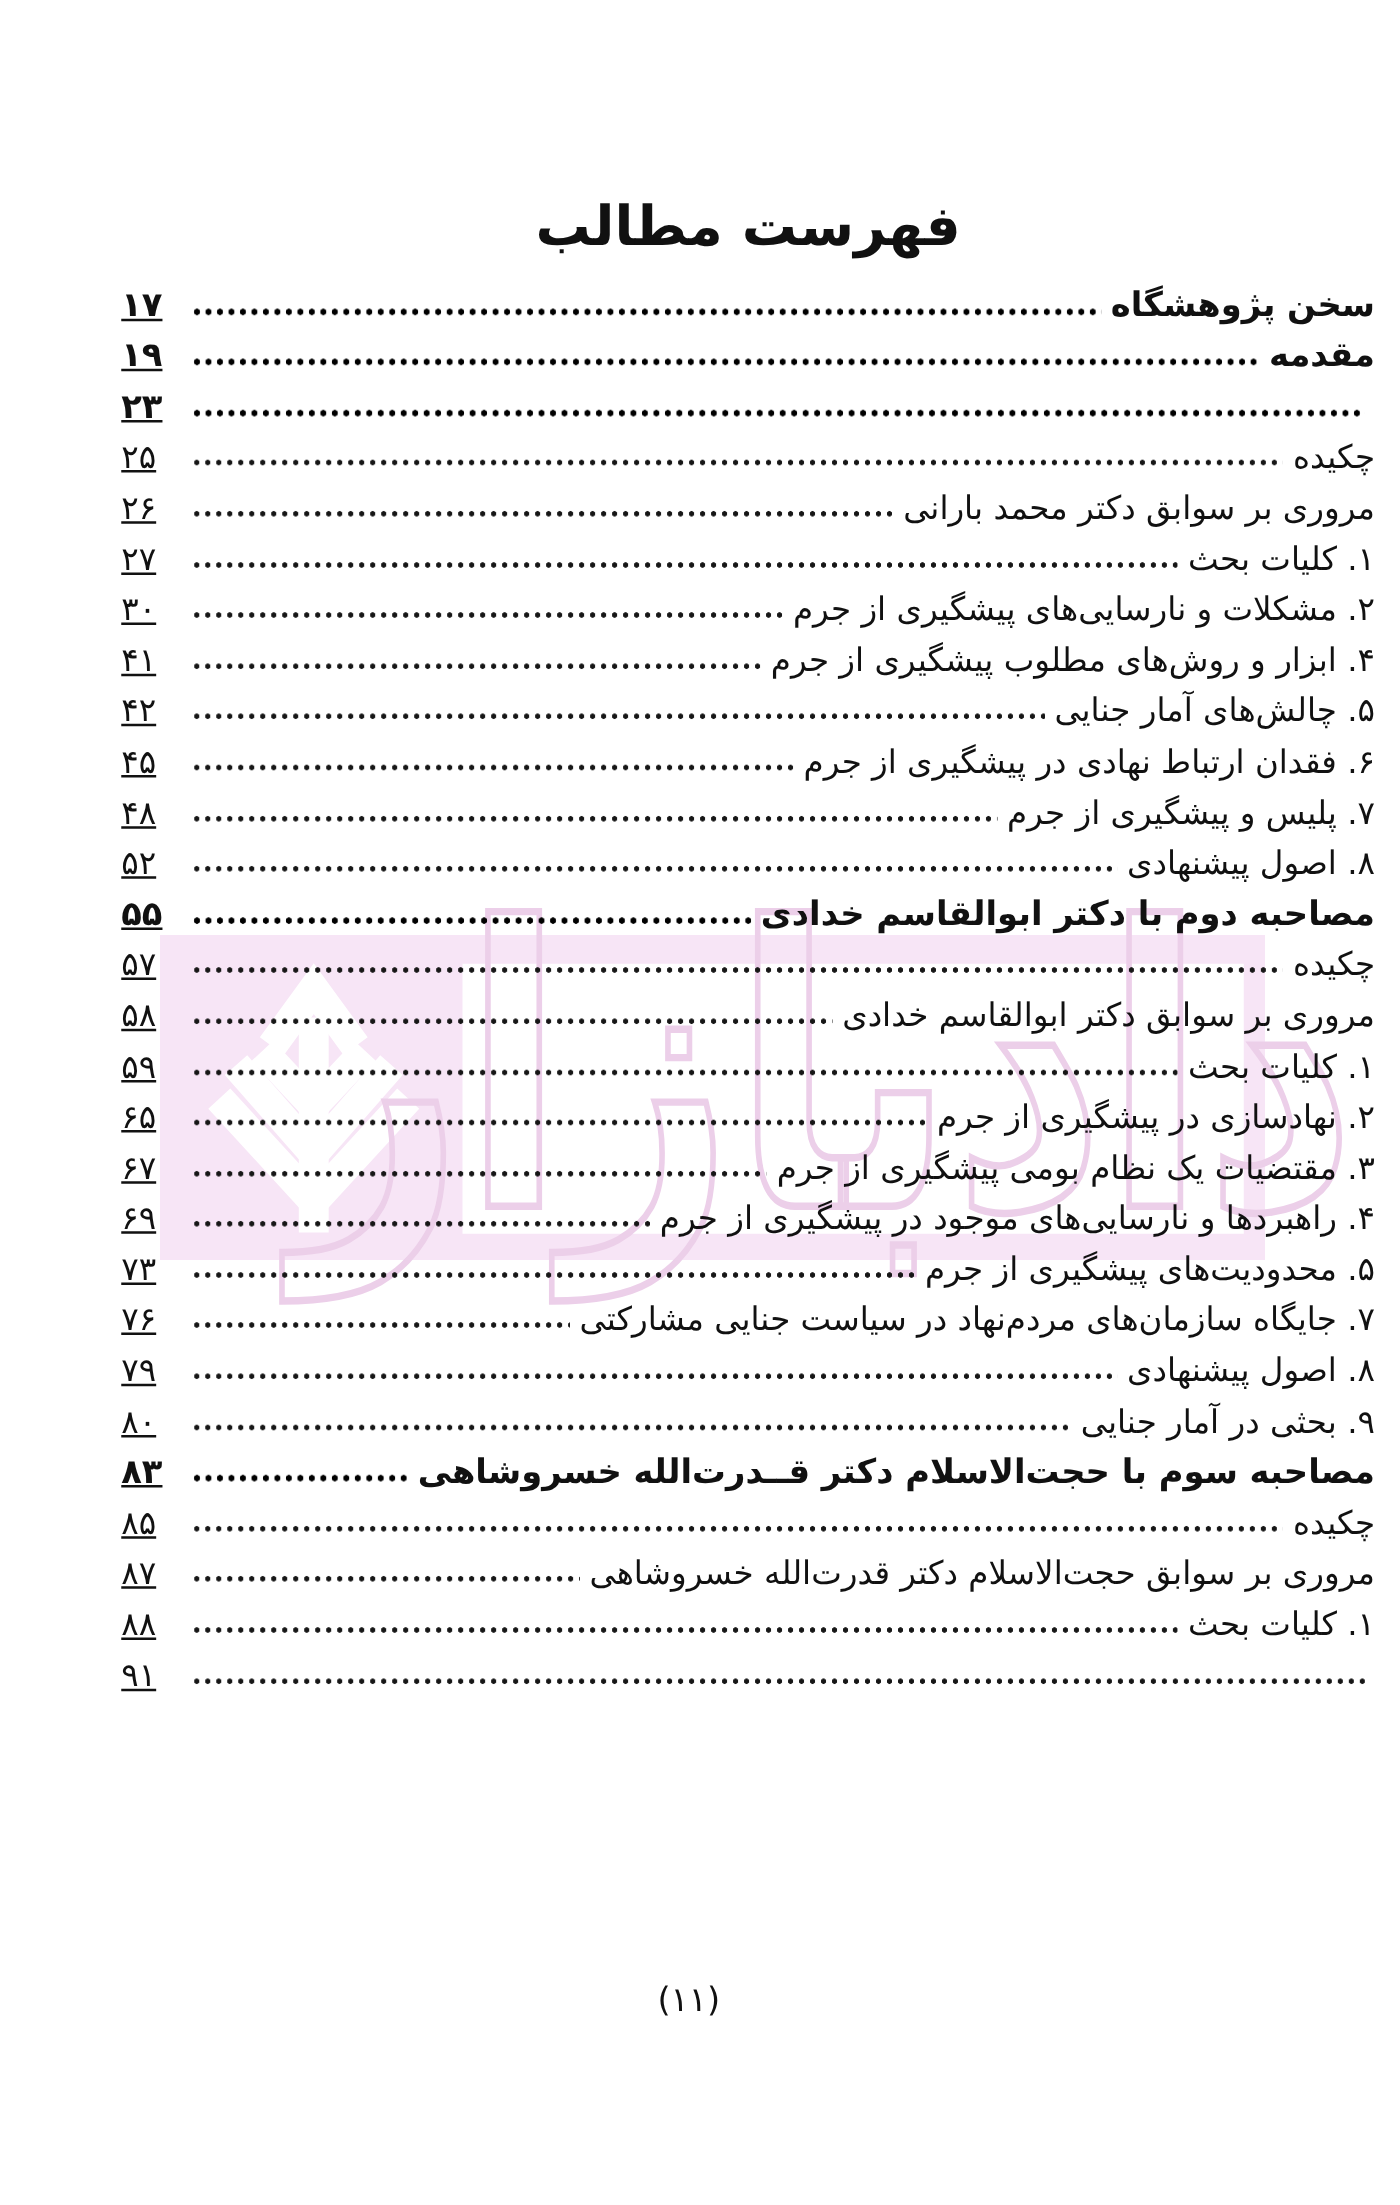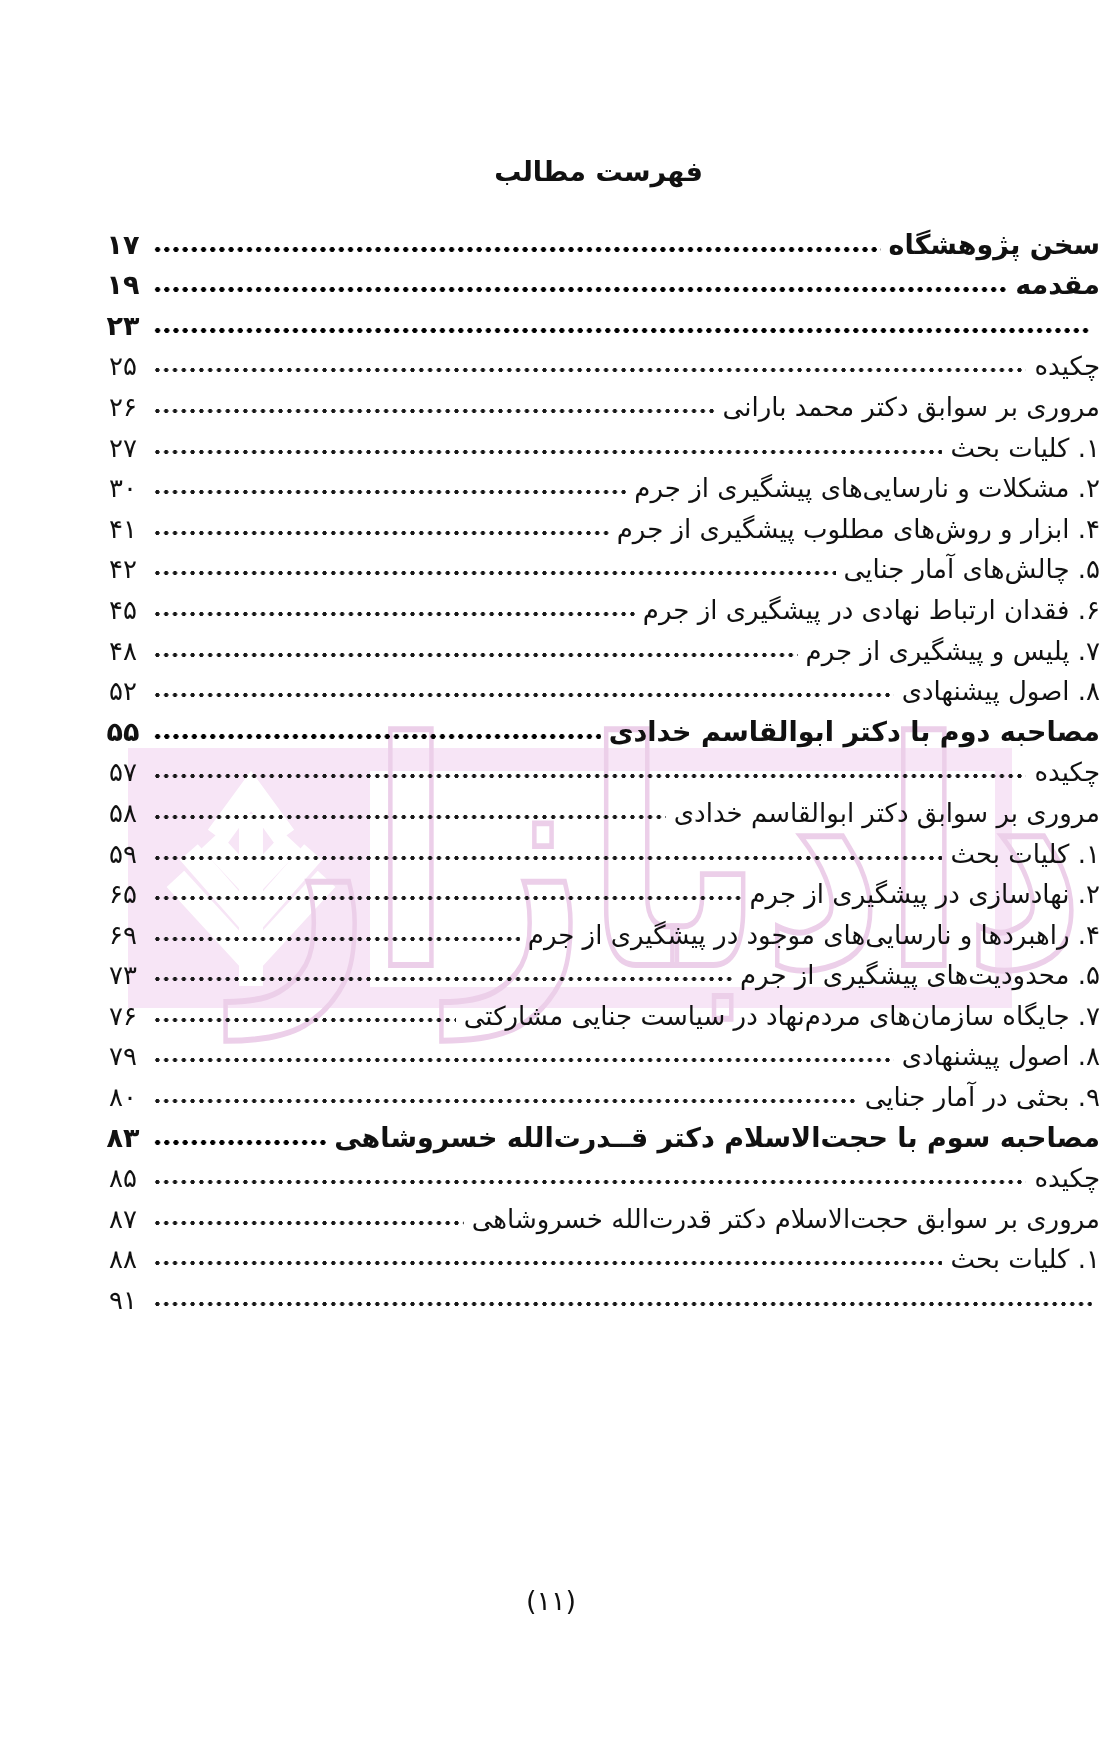--- a/index.html
+++ b/index.html
@@ -41,40 +41,41 @@
   }
 
   
   .content { position:relative; z-index:2; }
 
   .doc-title {
     position:absolute; left:97px; right:20px; top:156px;
     margin:0;
     text-align:center;
     direction:rtl;
-    font-size:27px; font-weight:bold;
+    font-size:44px; font-weight:bold;
     line-height:1.2;
   }
 
   .toc {
     position:absolute; left:97px; right:20px; top:220px;
   }
   .row {
     display:flex;
     align-items:flex-end;
     height:40.6px;
   }
   .num {
     flex:0 0 auto;
     min-width:52px;
     font-size:26px;
     line-height:32px;
-    text-align:center;
+    text-align:left;
     direction:rtl;
     white-space:nowrap;
+    text-decoration:underline;
   }
   .leader {
     flex:1 1 auto;
     height:6px;
     margin:0 8px 9px 4px;
     background-image:radial-gradient(circle, #161616 1.9px, rgba(0,0,0,0) 2.3px);
     background-size:8.8px 6px;
     background-repeat:repeat-x;
     background-position:left 50%;
   }
@@ -213,20 +214,25 @@
       <span class="num">۵۹</span>
       <span class="leader"></span>
       <span class="title" lang="fa" dir="rtl">۱. کلیات بحث</span>
     </div>
         <div class="row">
       <span class="num">۶۵</span>
       <span class="leader"></span>
       <span class="title" lang="fa" dir="rtl">۲. نهادسازی در پیشگیری از جرم</span>
     </div>
         <div class="row">
+      <span class="num">۶۷</span>
+      <span class="leader"></span>
+      <span class="title" lang="fa" dir="rtl">۳. مقتضیات یک نظام بومی پیشگیری از جرم</span>
+    </div>
+        <div class="row">
       <span class="num">۶۹</span>
       <span class="leader"></span>
       <span class="title" lang="fa" dir="rtl">۴. راهبردها و نارسایی‌های موجود در پیشگیری از جرم</span>
     </div>
         <div class="row">
       <span class="num">۷۳</span>
       <span class="leader"></span>
       <span class="title" lang="fa" dir="rtl">۵. محدودیت‌های پیشگیری از جرم</span>
     </div>
         <div class="row">

